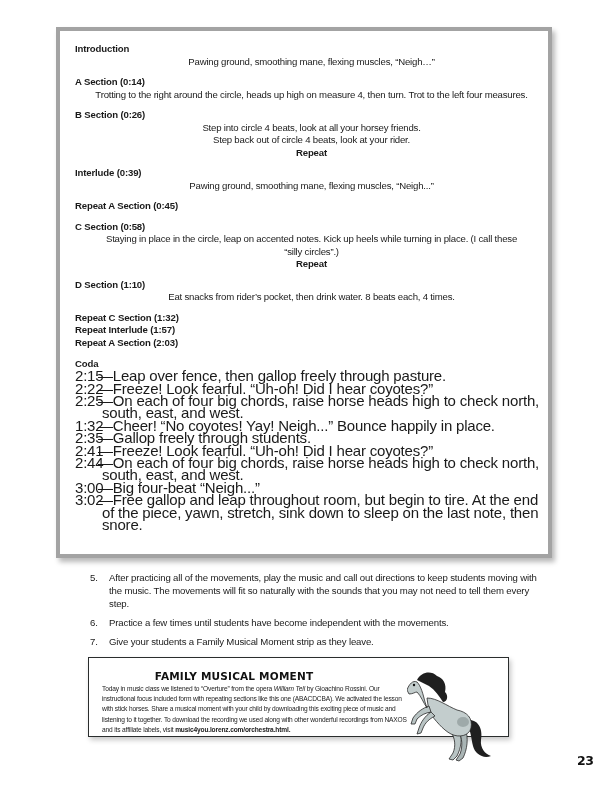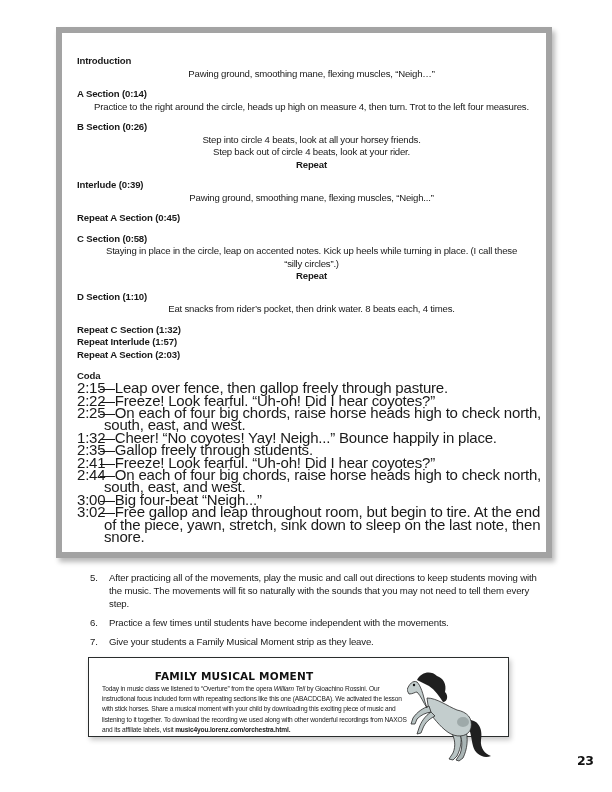--- a/index.html
+++ b/index.html
@@ -2,23 +2,23 @@
 <html><head>
 <meta charset="utf-8">
 <style>
   html, body { margin: 0; padding: 0; background: #ffffff; }
   body {
     width: 612px; height: 792px; position: relative; overflow: hidden;
     font-family: "Liberation Sans", sans-serif; color: #1a1a1a;
   }
   .main-box {
     position: absolute; left: 56px; top: 27px; width: 496px; height: 531px;
-    border: 6px solid #a3a3a3; box-sizing: border-box;
+    border: 4px solid #a3a3a3; box-sizing: border-box;
     box-shadow: 3px 4px 5px rgba(0,0,0,0.28);
-    padding: 22px 0 0 15px;
+    padding: 12px 0 0 15px;
   }
   .sec { margin: 0 0 8px 0; }
   .sec h3 { margin: 0; font-size: 9.6px; font-weight: bold; line-height: 12.5px; letter-spacing: -0.15px; }
   .sec p { margin: 0; font-size: 9.6px; line-height: 12.5px; letter-spacing: -0.2px; text-align: center; }
   .sec .rep { font-weight: bold; }
   .repeat-group { margin: 0 0 8px 0; }
   .repeat-group div { font-size: 9.6px; font-weight: bold; line-height: 12.7px; letter-spacing: -0.15px; }
   .coda-line { font-size: 15px; line-height: 12.4px; letter-spacing: -0.2px; padding-left: 27px; text-indent: -27px; }
   .coda-line .t { display: inline-block; width: 23px; text-indent: 0; }
 
@@ -49,21 +49,21 @@
 </head>
 <body>
 
 <div class="main-box">
   <div class="sec">
     <h3>Introduction</h3>
     <p>Pawing ground, smoothing mane, flexing muscles, “Neigh…”</p>
   </div>
   <div class="sec">
     <h3>A Section (0:14)</h3>
-    <p>Practice to the right around the circle, heads up high on measure 4, then turn. Trot to the left four measures.</p>
+    <p>Trotting to the right around the circle, heads up high on measure 4, then turn. Trot to the left four measures.</p>
   </div>
   <div class="sec">
     <h3>B Section (0:26)</h3>
     <p>Step into circle 4 beats, look at all your horsey friends.</p>
     <p>Step back out of circle 4 beats, look at your rider.</p>
     <p class="rep">Repeat</p>
   </div>
   <div class="sec">
     <h3>Interlude (0:39)</h3>
     <p>Pawing ground, smoothing mane, flexing muscles, “Neigh...”</p>

